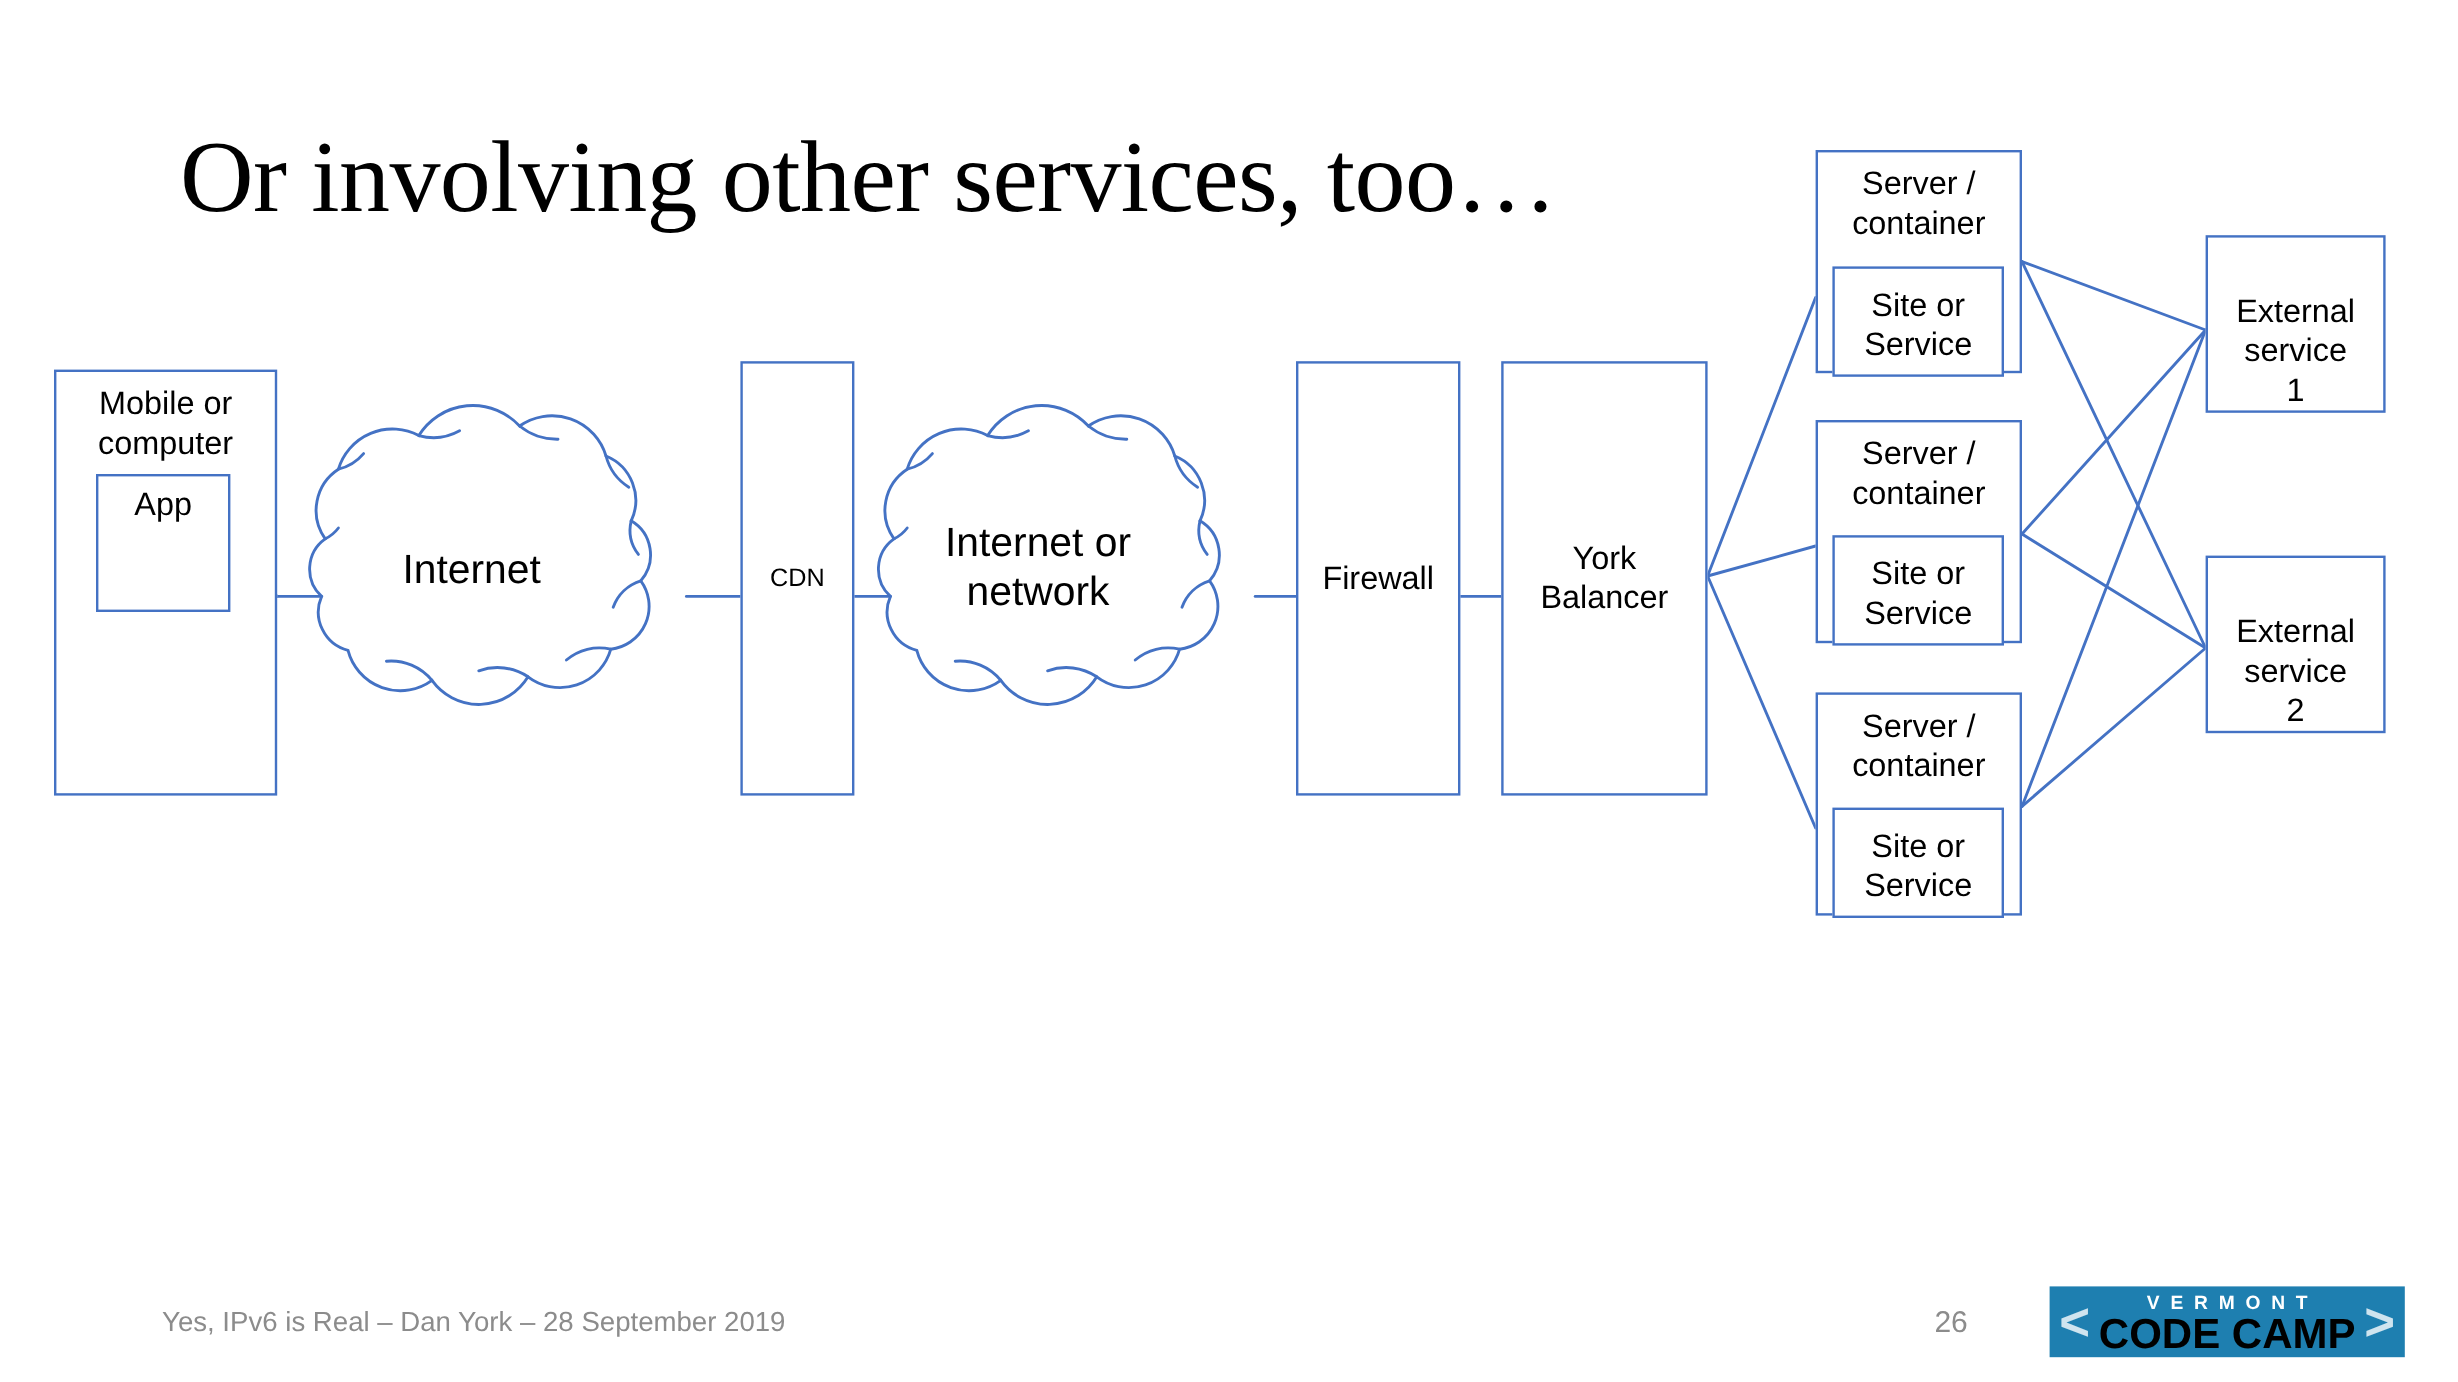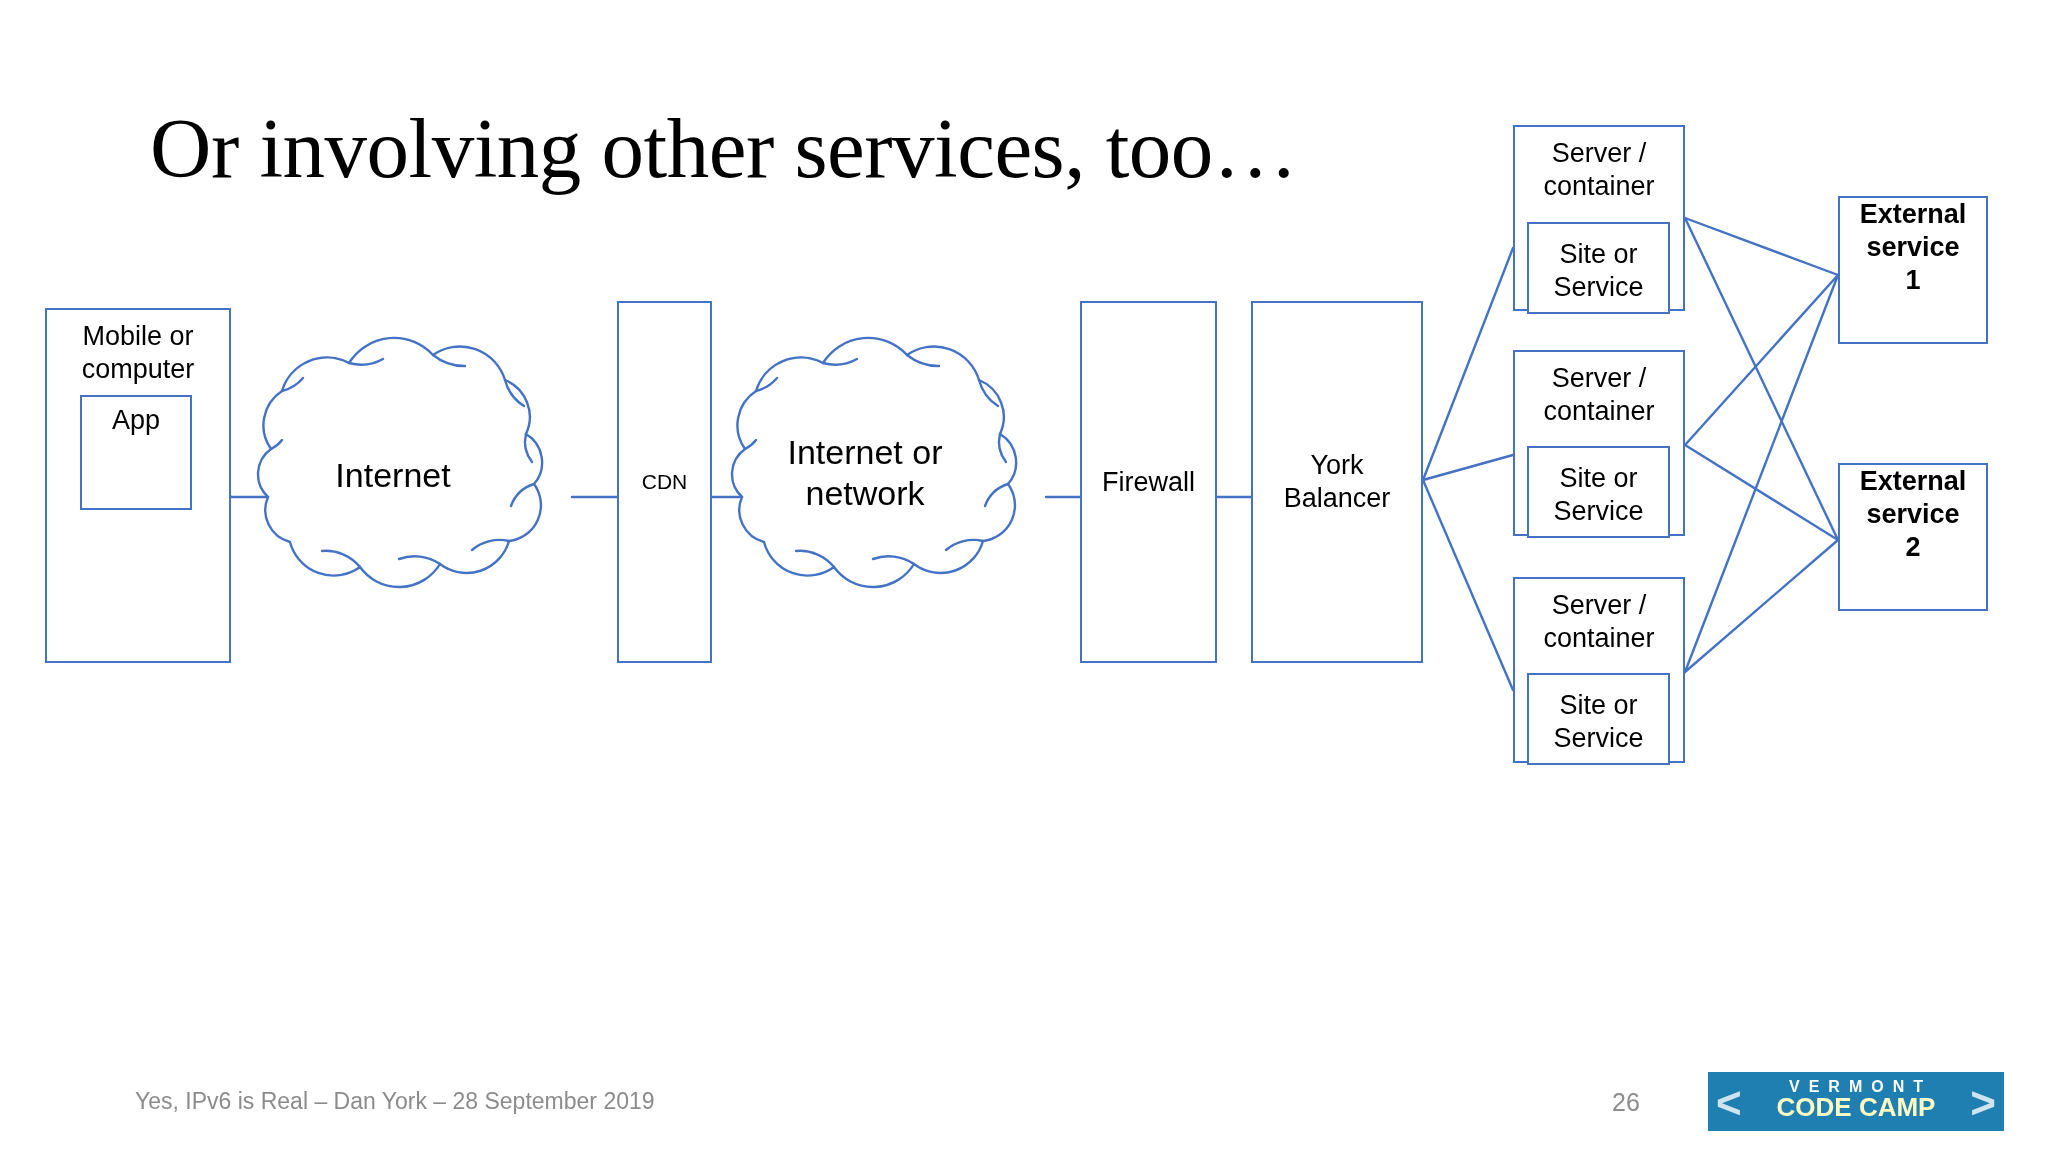--- a/index.html
+++ b/index.html
@@ -141,22 +141,21 @@
   }
   .site-box .node-label { padding-top: 6px; font-size: 27px; }
   #node-site-1 { left: 1527px; top: 222px; }
   #node-site-2 { left: 1527px; top: 446px; }
   #node-site-3 { left: 1527px; top: 673px; }
 
   
   .ext-box {
     width: 150px;
     height: 148px;
-    justify-content: flex-start;
-    font-weight: bold;
+    justify-content: flex-end;
   }
   .ext-box .node-label { padding-top: 0; font-size: 27px; }
   #node-ext-1 { left: 1838px; top: 196px; }
   #node-ext-2 { left: 1838px; top: 463px; }
 
   
   .cloud-label {
     position: absolute;
     text-align: center;
     color: #000000;
@@ -231,24 +230,24 @@
     font-weight: 700;
     letter-spacing: 9px;
     color: #ffffff;
     text-indent: 9px;
   }
   #logo-codecamp {
     position: absolute;
     left: 0; right: 0;
     top: 22px;
     text-align: center;
-    font-size: 26px;
+    font-size: 35px;
     font-weight: 700;
     letter-spacing: 0px;
-    color: #fef9c3;
+    color: #000000;
     line-height: 1.05;
   }
 </style>
 </head>
 <body>
 
 <div id="slide">
 
   <div id="slide-title">Or involving other services, too…</div>
 

